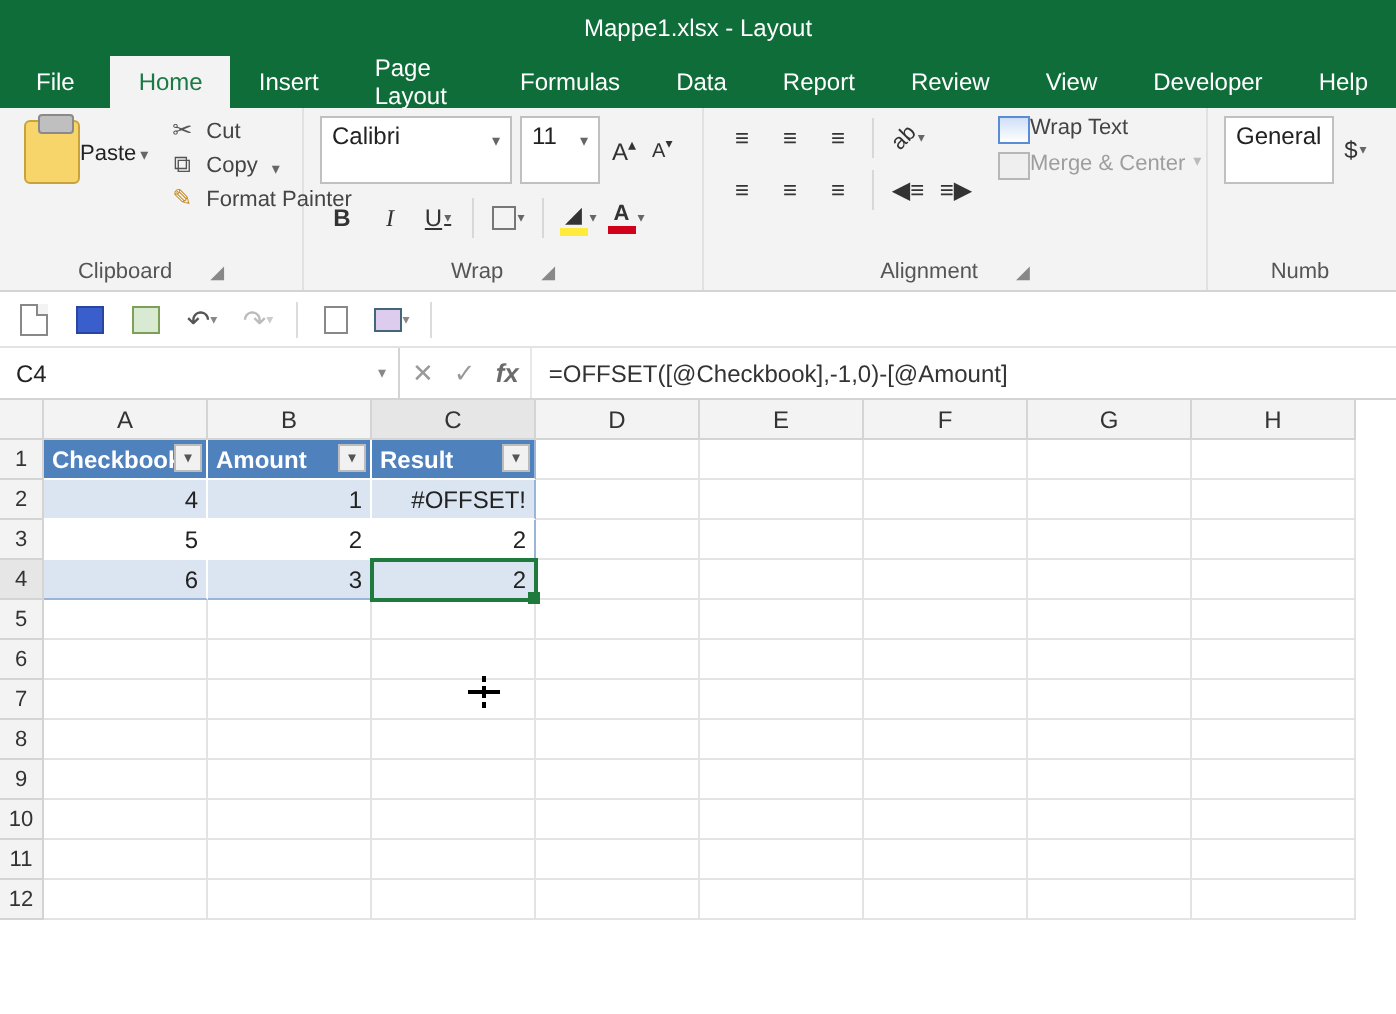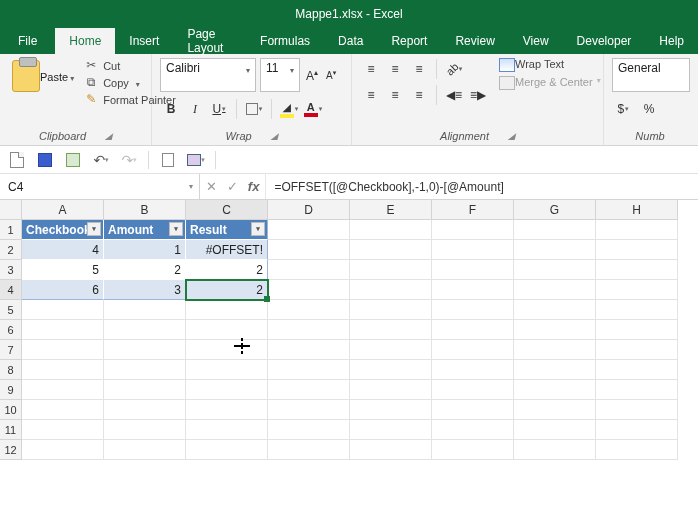--- a/index.html
+++ b/index.html
@@ -10,21 +10,21 @@
 
   
   .tabs { height: 26px; background: #0e6d38; display: flex; align-items: stretch; color: #fff; }
   .tab { padding: 0 14px; display: flex; align-items: center; font-size: 12px; cursor: pointer; }
   .tab.active { background: #f3f3f3; color: #1b7a44; }
   .tab.file { padding: 0 18px; }
 
   
   .ribbon { background: #f3f3f3; border-bottom: 1px solid #d4d4d4; height: 92px; display: flex; overflow: hidden; }
   .group { border-right: 1px solid #e1e1e1; padding: 4px 8px 2px 8px; display: flex; flex-direction: column; justify-content: space-between; position: relative; }
-  .group-label { font-size: 11px; color: #555; padding: 1px 0; display:flex; align-items:center; justify-content:center; gap:19px;font-style:italic;}
+  .group-label { font-size: 11px; color: #555; padding: 1px 0; display:flex; align-items:center; justify-content:center; gap:19px;}
   .group-label .dl{ font-size:9px; color:#888;}
   .group-body { flex: 1; display: flex; align-items: flex-start; }
 
   
   .paste-big { display: flex; flex-direction: row; align-items: center; padding: 2px 4px; cursor:pointer;}
   .paste-icon { width: 28px; height: 32px; background: #f8d56b; border: 1px solid #c9a33a; border-radius: 3px; position: relative; }
   .paste-icon::before { content:""; position:absolute; top:-4px; left:6px; width:16px; height:8px; background:#bfbfbf; border:1px solid #8a8a8a; border-radius:2px;}
   .paste-label { font-size: 11px; margin-top: 2px; }
   .paste-label .dd { font-size: 8px; margin-left: 2px; color:#666;}
   .clip-list { margin-left: 6px; display: flex; flex-direction: column; gap: 3px; }
@@ -105,21 +105,21 @@
   .cursor-cross::before, .cursor-cross::after{ content:""; position:absolute; background:#000;}
   .cursor-cross::before{ left:7px; top:0; width:2px; height:16px;}
   .cursor-cross::after{ top:7px; left:0; height:2px; width:16px;}
   .cursor-cross .o{ position:absolute; left:3px; top:3px; width:10px; height:10px; border:2px solid #fff; background:transparent;}
 
 </style>
 </head>
 <body>
 
 <div class="titlebar">
-  <span>Mappe1.xlsx  -  Excel</span>
+  <span>Mappe1.xlsx  -  Layout</span>
 </div>
 
 <div class="tabs">
   <div class="tab file">File</div>
   <div class="tab active">Home</div>
   <div class="tab">Insert</div>
   <div class="tab">Page Layout</div>
   <div class="tab">Formulas</div>
   <div class="tab">Data</div>
   <div class="tab">Report</div>
@@ -239,21 +239,21 @@
           </div>
       </div>
     </div>
     <div class="group-label">
         <span>Alignment</span>
         <span class="dl">◢</span>
       </div>
   </div>
 
   <div class="group" style="width:92px; border-right:none;">
-    <div class="group-body" style="flex-direction:column; align-items:flex-start;">
+    <div class="group-body" style="flex-direction:row; align-items:flex-start;">
       <div class="combo" style="width:78px">
           <span class="cv">General</span>
         </div>
       <div class="num-row" style="margin-top:6px">
         <div class="btn">
             <span>$</span>
             <span class="caret">▾</span>
           </div>
         <div class="btn">
             <span>%</span>

